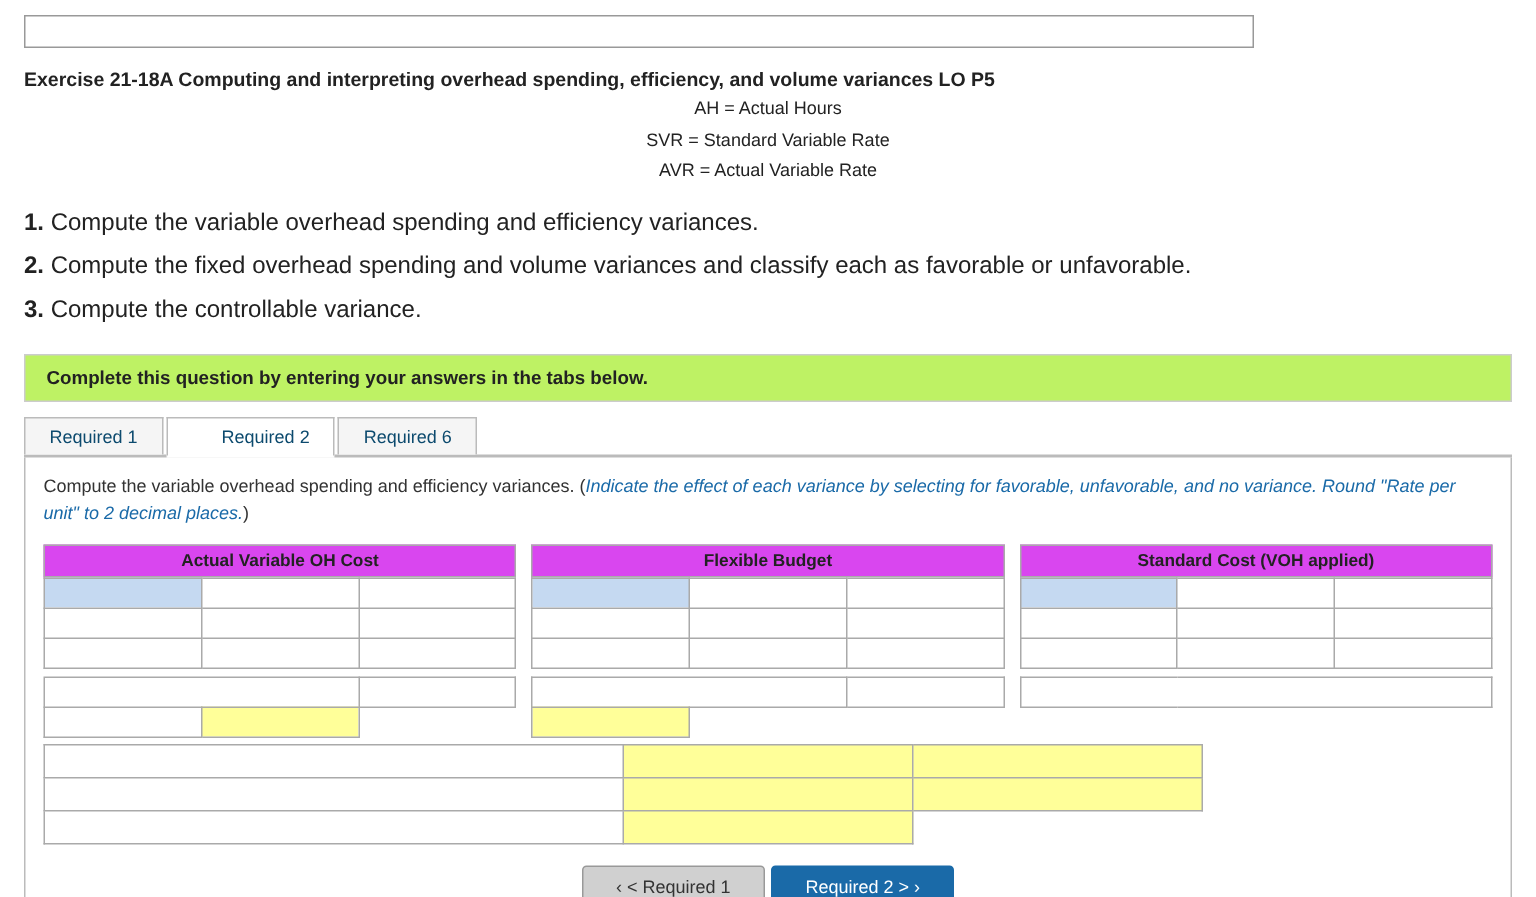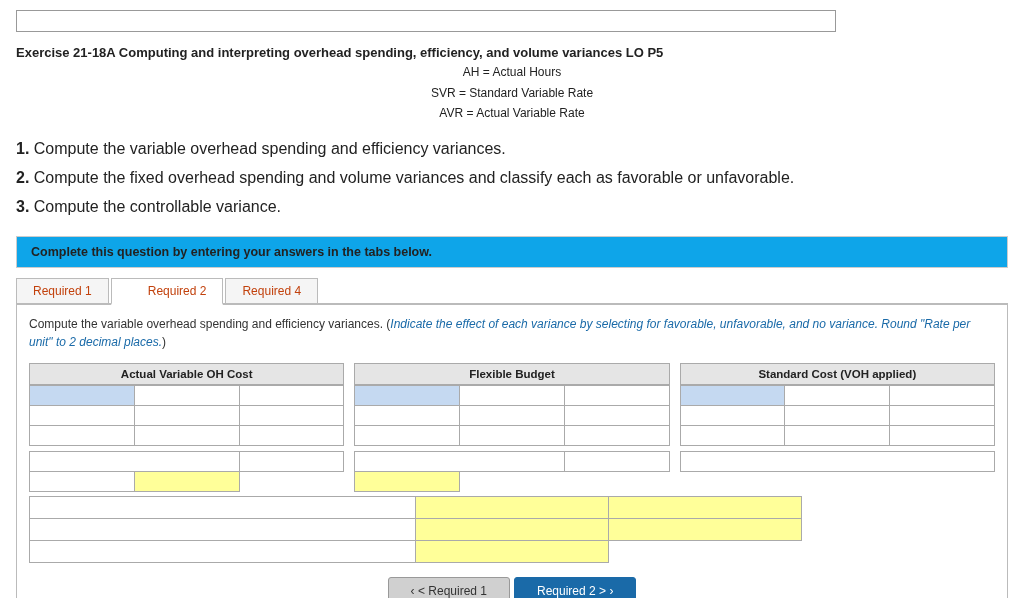--- a/index.html
+++ b/index.html
@@ -23,42 +23,42 @@
       font-size: 12px;
       text-align: center;
     }
     .tasks {
       margin-bottom: 14px;
       font-size: 16px;
       line-height: 1.8;
     }
     .tasks span { font-weight: bold; }
     .instruction-box {
-      background: #0ea5e9;
+      background: #bef264;
       border: 1px solid #ccc;
       padding: 8px 14px;
       margin-bottom: 0;
       font-size: 12.5px;
       font-weight: bold;
     }
     .tabs-container {
       display: flex;
       border-bottom: 2px solid #bbb;
       margin-top: 10px;
       background: #fff;
     }
     .tab {
       border: 1px solid #bbb;
       border-bottom: none;
       padding: 5px 16px;
       margin-right: 2px;
       cursor: pointer;
       background: #f5f5f5;
       font-size: 12px;
-      color: #c2410c;
+      color: #0c4a6e;
     }
     .tab.active {
       background: #fff;
       border-bottom: 2px solid #fff;
       font-weight: normal;
       margin-bottom: -2px;
       padding-left: 36px;
     }
     .tab-content {
       border: 1px solid #bbb;
@@ -78,21 +78,21 @@
     
     .tables-row {
       display: flex;
       gap: 10px;
       margin-bottom: 0;
     }
     .table-section {
       flex: 1;
     }
     .table-header {
-      background: #e5e5e5;
+      background: #d946ef;
       border: 1px solid #aaa;
       text-align: center;
       font-weight: bold;
       font-size: 11.5px;
       padding: 4px 2px;
     }
     .data-table {
       width: 100%;
       border-collapse: collapse;
     }
@@ -177,21 +177,21 @@
   <div><span>3.</span> Compute the controllable variance.</div>
 </div>
 
 <div class="instruction-box">
   <span>Complete this question by entering your answers in the tabs below.</span>
 </div>
 
 <div class="tabs-container">
   <div class="tab">Required 1</div>
   <div class="tab active">Required 2</div>
-  <div class="tab">Required 4</div>
+  <div class="tab">Required 6</div>
 </div>
 
 <div class="tab-content">
 
   <div class="tab-description">
     Compute the variable overhead spending and efficiency variances. (<em>Indicate the effect of each variance by selecting for favorable, unfavorable, and no variance. Round "Rate per unit" to 2 decimal places.</em>)
   </div>
 
   <div class="tables-row">
 

